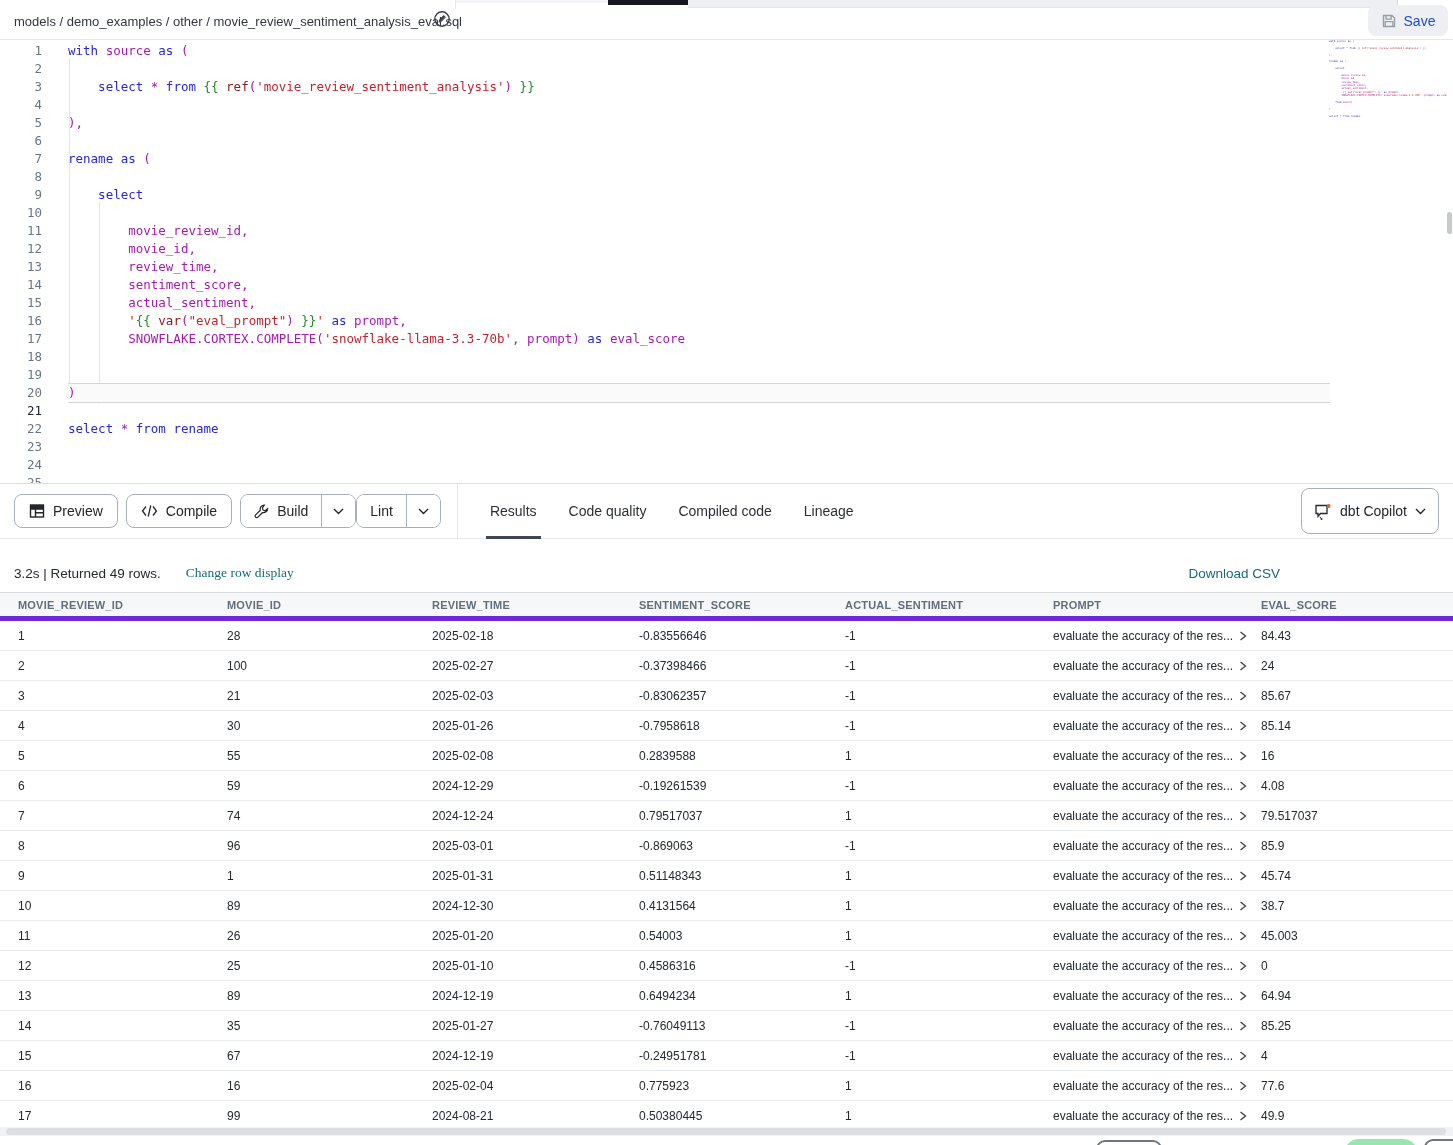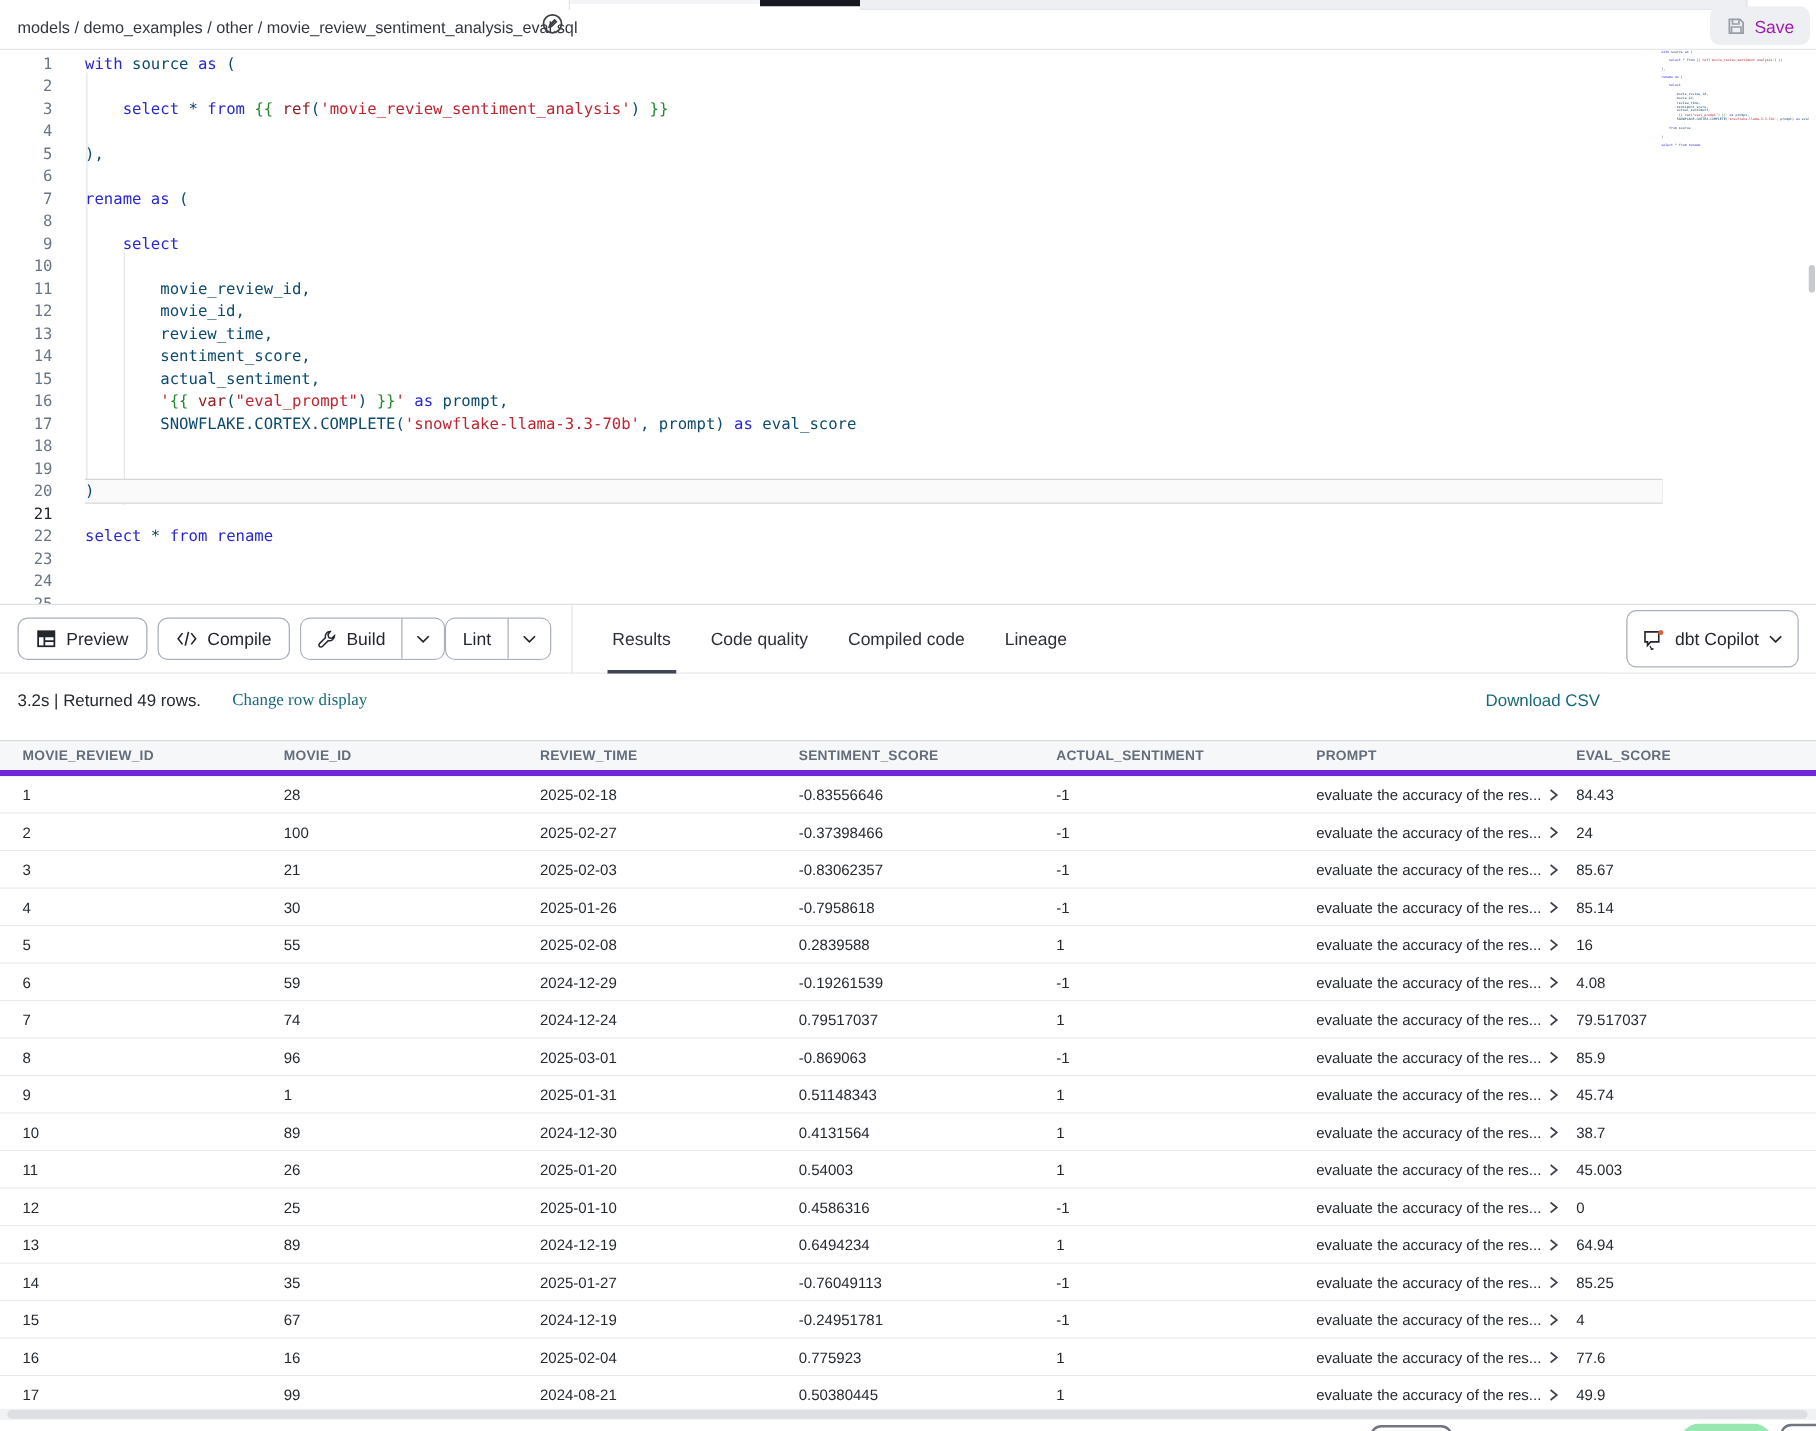--- a/index.html
+++ b/index.html
@@ -15,32 +15,32 @@
   .topstrip .dark-bar { position:absolute; left:608px; top:0; width:80px; height:5px; background:#17171f; }
   .topstrip .vdiv { position:absolute; left:1397px; top:0; width:1px; height:8px; background:#d9dce0; }
   .topstrip .vdiv2 { position:absolute; left:455px; top:0; width:1px; height:8px; background:#e2e5e9; }
   
   .headerbar { position:absolute; left:0; top:8px; width:1453px; height:32px; background:#fff; border-bottom:1px solid #e5e7ea; }
   .breadcrumb { position:absolute; left:14px; top:6px; font-size:13px; color:#33373d; }
   .file-edit-icon { position:absolute; left:433px; top:2px; }
   .save-btn {
     position:absolute; right:5px; top:-3px; width:80px; height:31px; border-radius:8px;
     background:#edeff2; border:none; display:flex; align-items:center; justify-content:center; gap:7px;
-    color:#a21caf; font-size:14px; cursor:default;text-align:center;
+    color:#1d4ed8; font-size:14px; cursor:default;text-align:center;
   }
   
   .editor { position:absolute; left:0; top:40px; width:1453px; height:444px; background:#fff; overflow:hidden; border-bottom:1px solid #dcdfe3; }
   .gutter { position:absolute; left:0; top:2px; width:42px; text-align:right; }
   .gutter .ln { height:18px; line-height:18px; font-family:"DejaVu Sans Mono","Liberation Mono",monospace; font-size:12.5px; color:#6b7684; }
   .gutter .ln.act { color:#22262b; }
   .code-area { position:absolute; left:68px; top:2px; right:130px; }
   .code-line { height:18px; line-height:18px; font-family:"DejaVu Sans Mono","Liberation Mono",monospace; font-size:12.5px; white-space:pre; }
   .code-line.active-line { background:#fafafa; box-shadow:0 -1px 0 #d6d6d6, 0 1px 0 #d6d6d6; width:1262px; }
   .tk-kw { color:#2727d6; }
-  .tk-pl { color:#0c4a6e; }
+  .tk-pl { color:#a21caf; }
   .tk-str { color:#bf2430; }
   .tk-fn { color:#8f1d21; }
   .tk-jj { color:#23862c; }
   .indent-guide { position:absolute; width:1px; background:#e3e5e8; }
   .guide-a { left:69px; top:18px; height:342px; }
   .guide-b { left:99px; top:162px; height:202px; }
   .minimap { position:absolute; right:6px; top:0; width:118px; height:120px; background:#fff; overflow:hidden; }
   .mini-line { height:3.4px; line-height:3.4px; font-family:"DejaVu Sans Mono","Liberation Mono",monospace; font-size:2.6px; white-space:pre; }
   .editor-vscroll { position:absolute; right:1px; top:172px; width:5px; height:22px; background:#c6c9ce; border-radius:3px; }
   
@@ -55,21 +55,21 @@
   .split .caret { display:flex; align-items:center; justify-content:center; width:34px; background:#fff; border:none; border-left:1px solid #a9b0bb; cursor:pointer; }
   .tb-divider { width:1px; height:55px; background:#e6e8eb; margin-left:16px; }
   .tabs { display:flex; height:55px; margin-left:16px; }
   .tab { position:relative; height:55px; display:flex; align-items:center; padding:0 16px; font-size:14px; color:#2c3036; cursor:pointer; }
   .tab.active::after { content:""; position:absolute; left:12px; right:12px; bottom:0; height:3px; background:#3f4754; }
   .copilot-btn {
     margin-left:auto; height:46px; background:#fff; border:1px solid #a9b0bb; border-radius:8px;
     display:flex; align-items:center; gap:8px; padding:0 12px; font-size:14px; color:#23262b; cursor:pointer;
   }
   
-  .statusrow { position:absolute; left:0; top:539px; width:1284px; height:42px; background:#fff; display:flex; align-items:center; padding:0 4px 0 14px; }
+  .statusrow { position:absolute; left:0; top:539px; width:1284px; height:42px; background:#fff; display:flex; align-items:flex-end; padding:0 4px 0 14px; }
   .status-text { font-size:13.5px; color:#24292e; }
   .link { font-size:13.5px; color:#17697a; cursor:pointer; }
   .change-link { margin-left:25px;font-family:Liberation Serif, serif; }
   .dl-link { margin-left:auto; }
   
   .table { position:absolute; left:0; top:592px; width:1453px; }
   .thead, .trow { display:grid; grid-template-columns:209px 205px 207px 206px 208px 208px 210px; padding-left:18px; }
   .thead { height:29px; background:#f6f7f8; border-top:1px solid #d9dcdf; border-bottom:5px solid #6d28d9; align-items:center; }
   .th { font-size:11px; font-weight:700; color:#646e7b; letter-spacing:.2px; }
   .trow { height:30px; border-bottom:1px solid #e7e9eb; align-items:center; background:#fff; }

